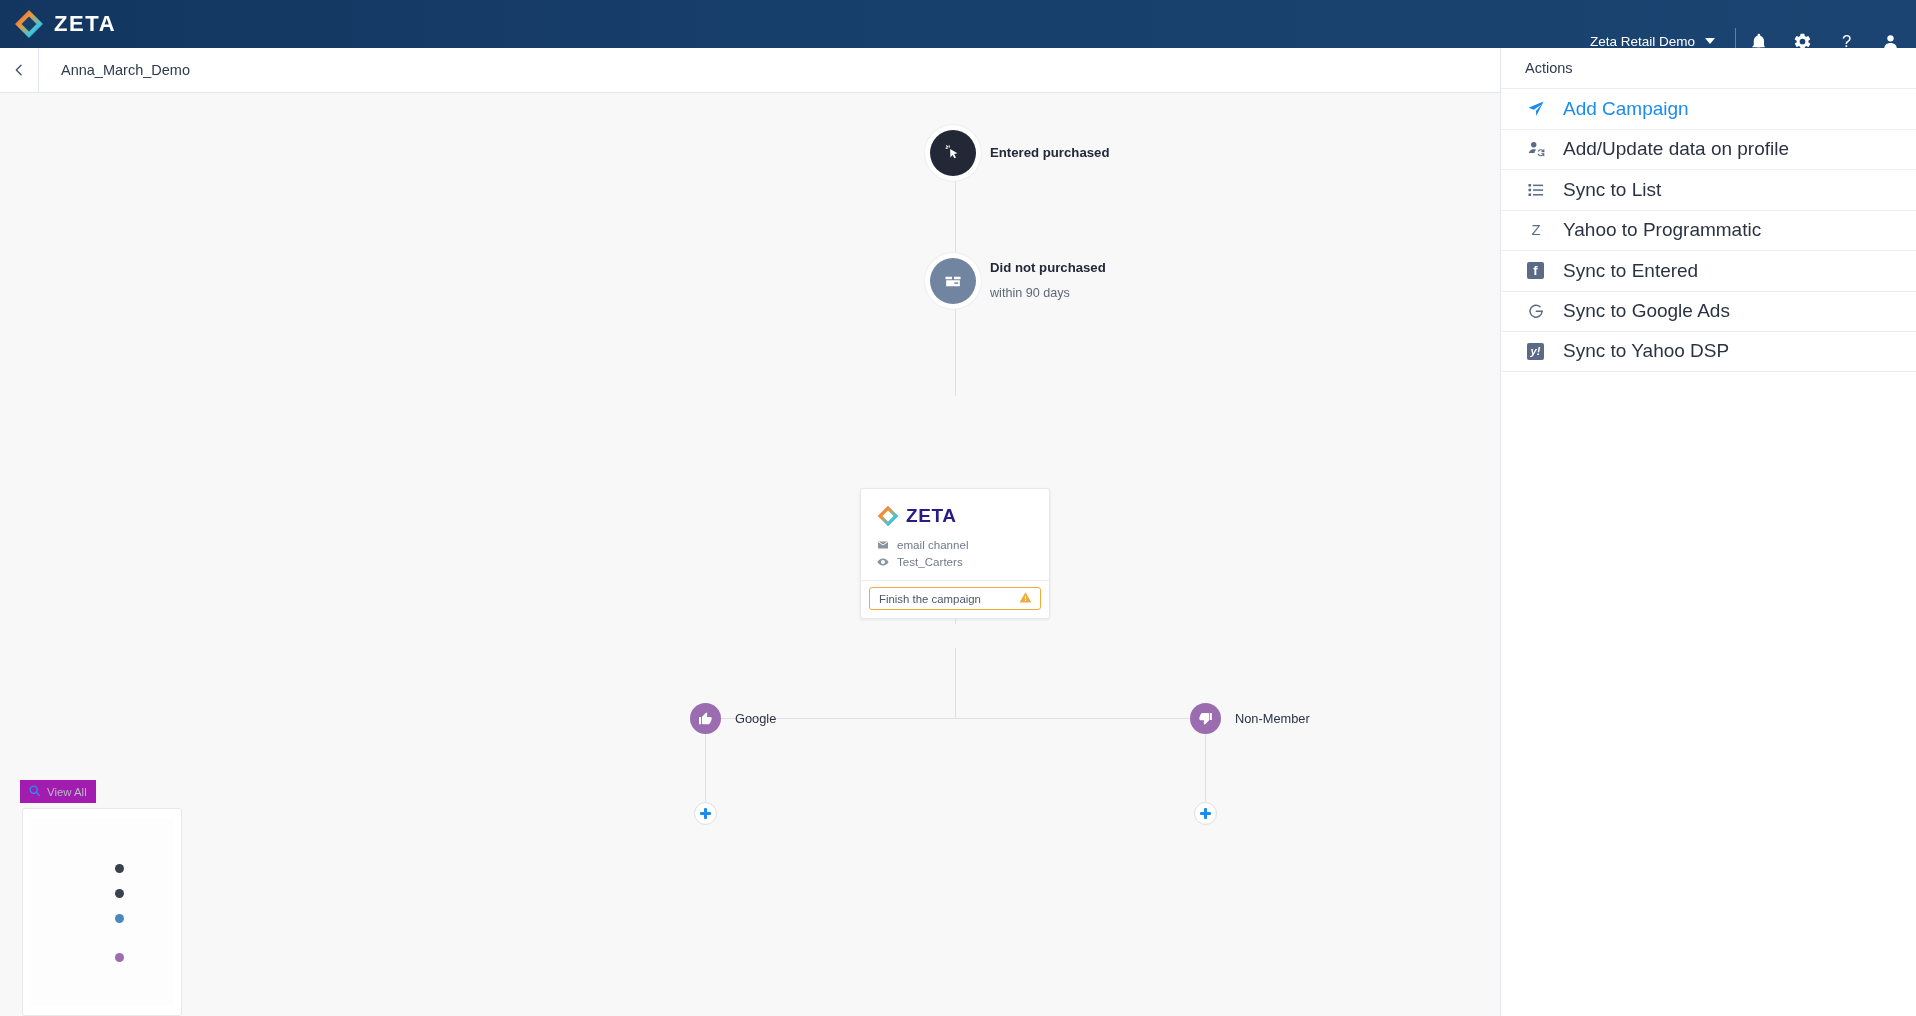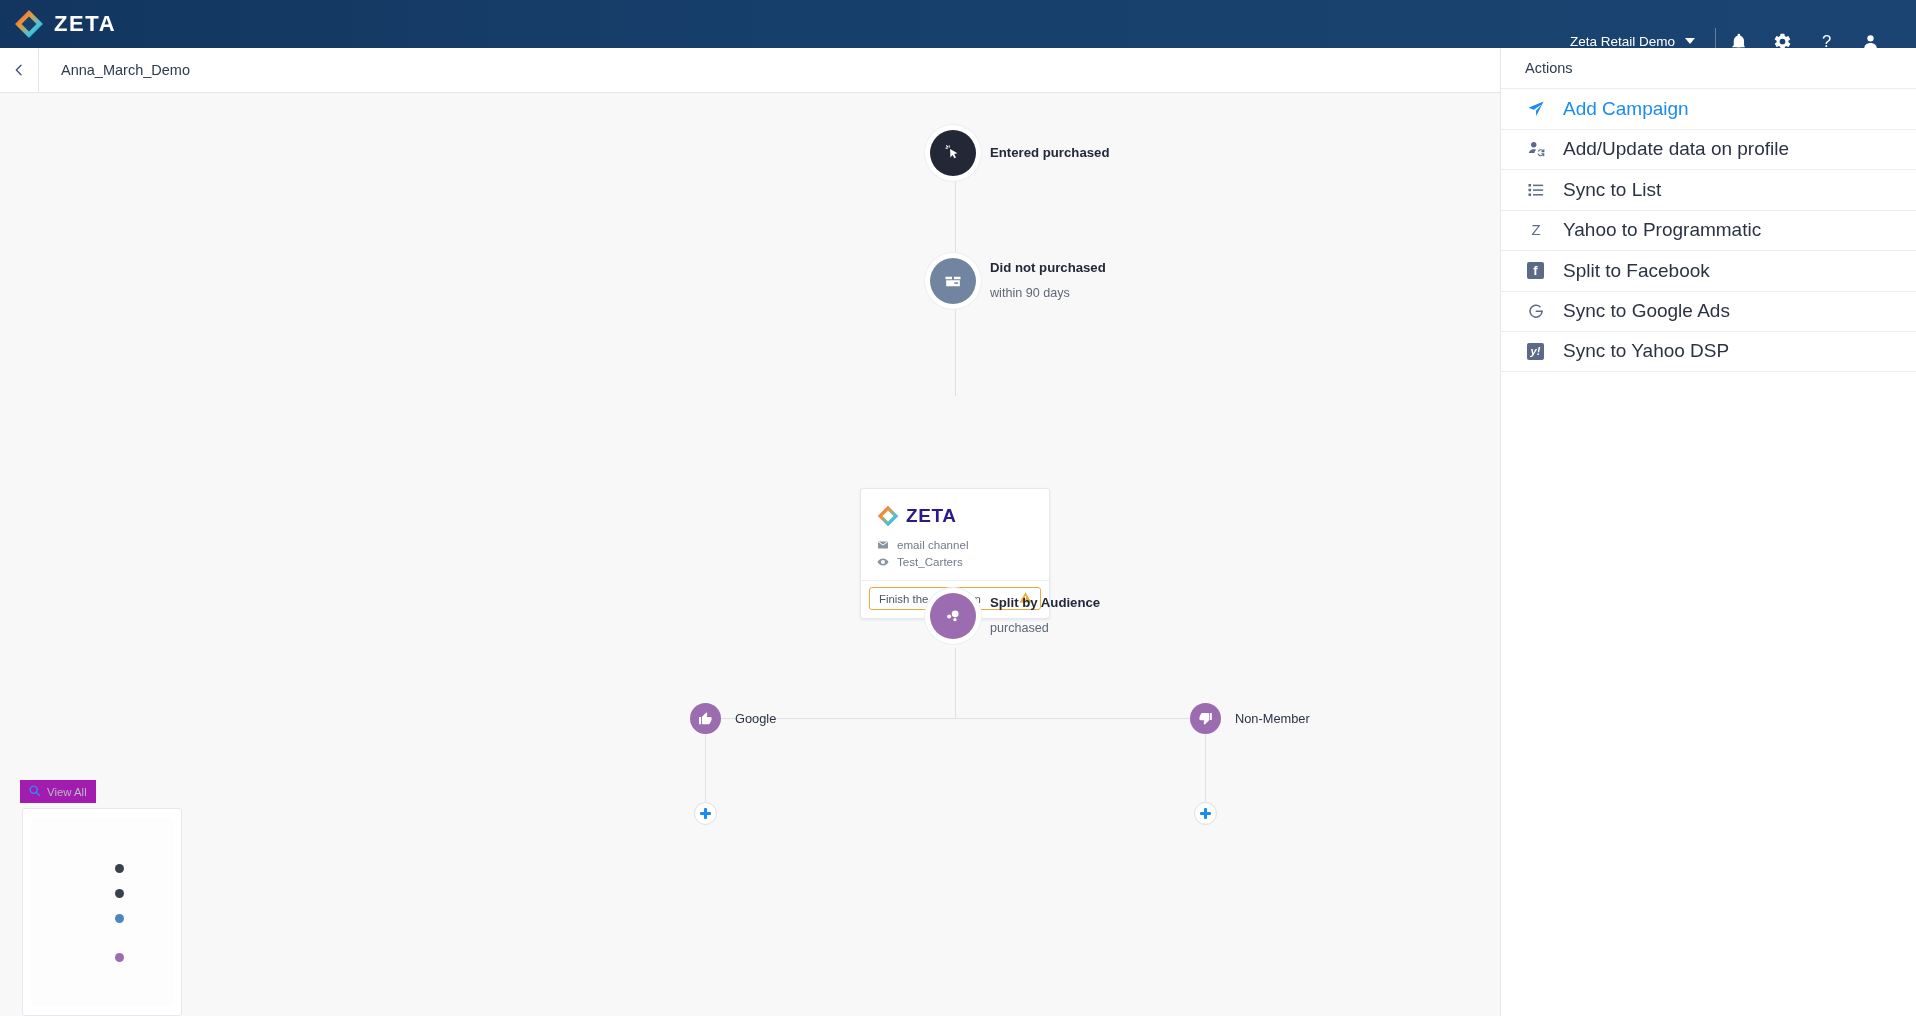--- a/index.html
+++ b/index.html
@@ -15,21 +15,21 @@
     background: linear-gradient(90deg,#12365f 0%,#173f6b 40%,#1b4472 100%);
     display: flex; align-items: center;
   }
   #brand { display: flex; align-items: center; gap: 10px; padding-left: 14px; }
   #brand .logomark { width: 30px; height: 30px; position: relative; }
   #brand .wordmark {
     color: #ffffff; font-size: 22px; font-weight: 700; letter-spacing: 1.6px;
   }
   #topbar-right {
     margin-left: auto; display: flex; align-items: center;
-    gap: 0; padding-right: 24px; height: 48px; margin-top: 34px;
+    gap: 0; padding-right: 4px; height: 48px; margin-top: 34px;
   }
   #tenant {
     display: flex; align-items: center; gap: 10px;
     color: #ffffff; font-size: 13.5px; font-weight: 400;
     padding-right: 20px;
   }
   #tenant .chev {
     width: 0; height: 0; border-left: 5px solid transparent;
     border-right: 5px solid transparent; border-top: 6px solid #ffffff;
   }
@@ -334,33 +334,20 @@
           <svg width="13" height="13" viewBox="0 0 24 24" fill="#f0a93c">
             <path d="M12 2.5 23 21H1z"></path>
             <rect x="11" y="9" width="2" height="6" fill="#ffffff"></rect>
             <rect x="11" y="16.3" width="2" height="2" fill="#ffffff"></rect>
           </svg>
         </span>
       </div>
     </div>
   </div>
 
-  <div class="node" style="left:930px; top:500px;">
-    <div class="bubble purple">
-      <svg width="20" height="20" viewBox="0 0 24 24" fill="#ffffff">
-        <circle cx="14.6" cy="9.4" r="4.1"></circle>
-        <circle cx="7.4" cy="12.6" r="2.5"></circle>
-        <circle cx="14.3" cy="16.4" r="2"></circle>
-      </svg>
-    </div>
-    <div class="labels">
-      <div class="ttl">Split by Audience</div>
-      <div class="sub">purchased</div>
-    </div>
-  </div>
 
   <div class="node branch" style="left:690px; top:610px;">
     <div class="bubble">
       <svg width="15" height="15" viewBox="0 0 24 24" fill="#ffffff">
         <path d="M9 21h8.3c.9 0 1.6-.5 1.9-1.3l2.5-5.8c.1-.2.1-.5.1-.7v-1.9c0-1-.8-1.9-1.9-1.9h-5.9l.9-4.3v-.3c0-.4-.2-.8-.4-1.1L13.4 2 6.9 8.6c-.4.3-.6.8-.6 1.3V19c0 1.1.9 2 1.9 2zM1.6 9.5h3.3V21H1.6z"></path>
       </svg>
     </div>
     <div class="labels">
       <div class="ttl">Google</div>
     </div>
@@ -447,21 +434,21 @@
         <text x="12" y="19" text-anchor="middle" font-family="Liberation Sans, sans-serif" font-size="20" font-weight="400" fill="#5b6b87">Z</text>
       </svg>
     </span>
     <span class="lbl">Yahoo to Programmatic</span>
   </div>
 
   <div class="action-row">
     <span class="ico">
       <span class="fb-tile">f</span>
     </span>
-    <span class="lbl">Split to Facebook</span>
+    <span class="lbl">Sync to Entered</span>
   </div>
 
   <div class="action-row">
     <span class="ico">
       <svg width="18" height="18" viewBox="0 0 24 24" fill="none" stroke="#5b6b87" stroke-width="2">
         <path d="M20 12.2h-7.6" stroke-linecap="round"></path>
         <path d="M20 12.2a8 8 0 1 1-2.6-5.9" stroke-linecap="round"></path>
       </svg>
     </span>
     <span class="lbl">Sync to Google Ads</span>

